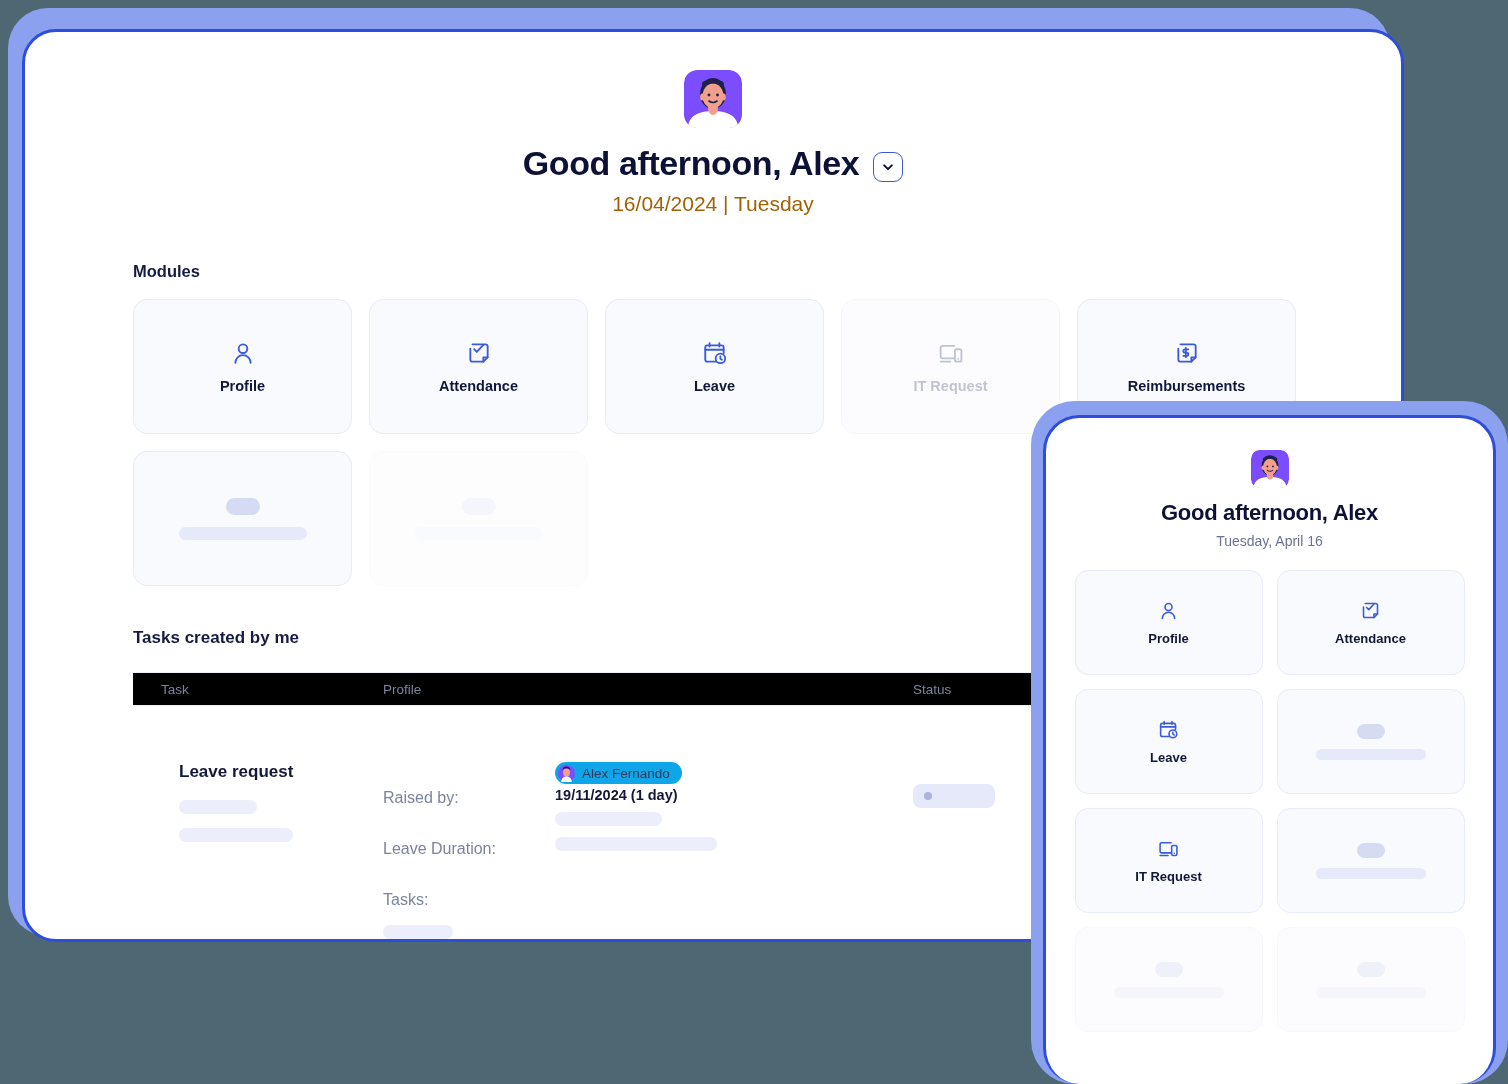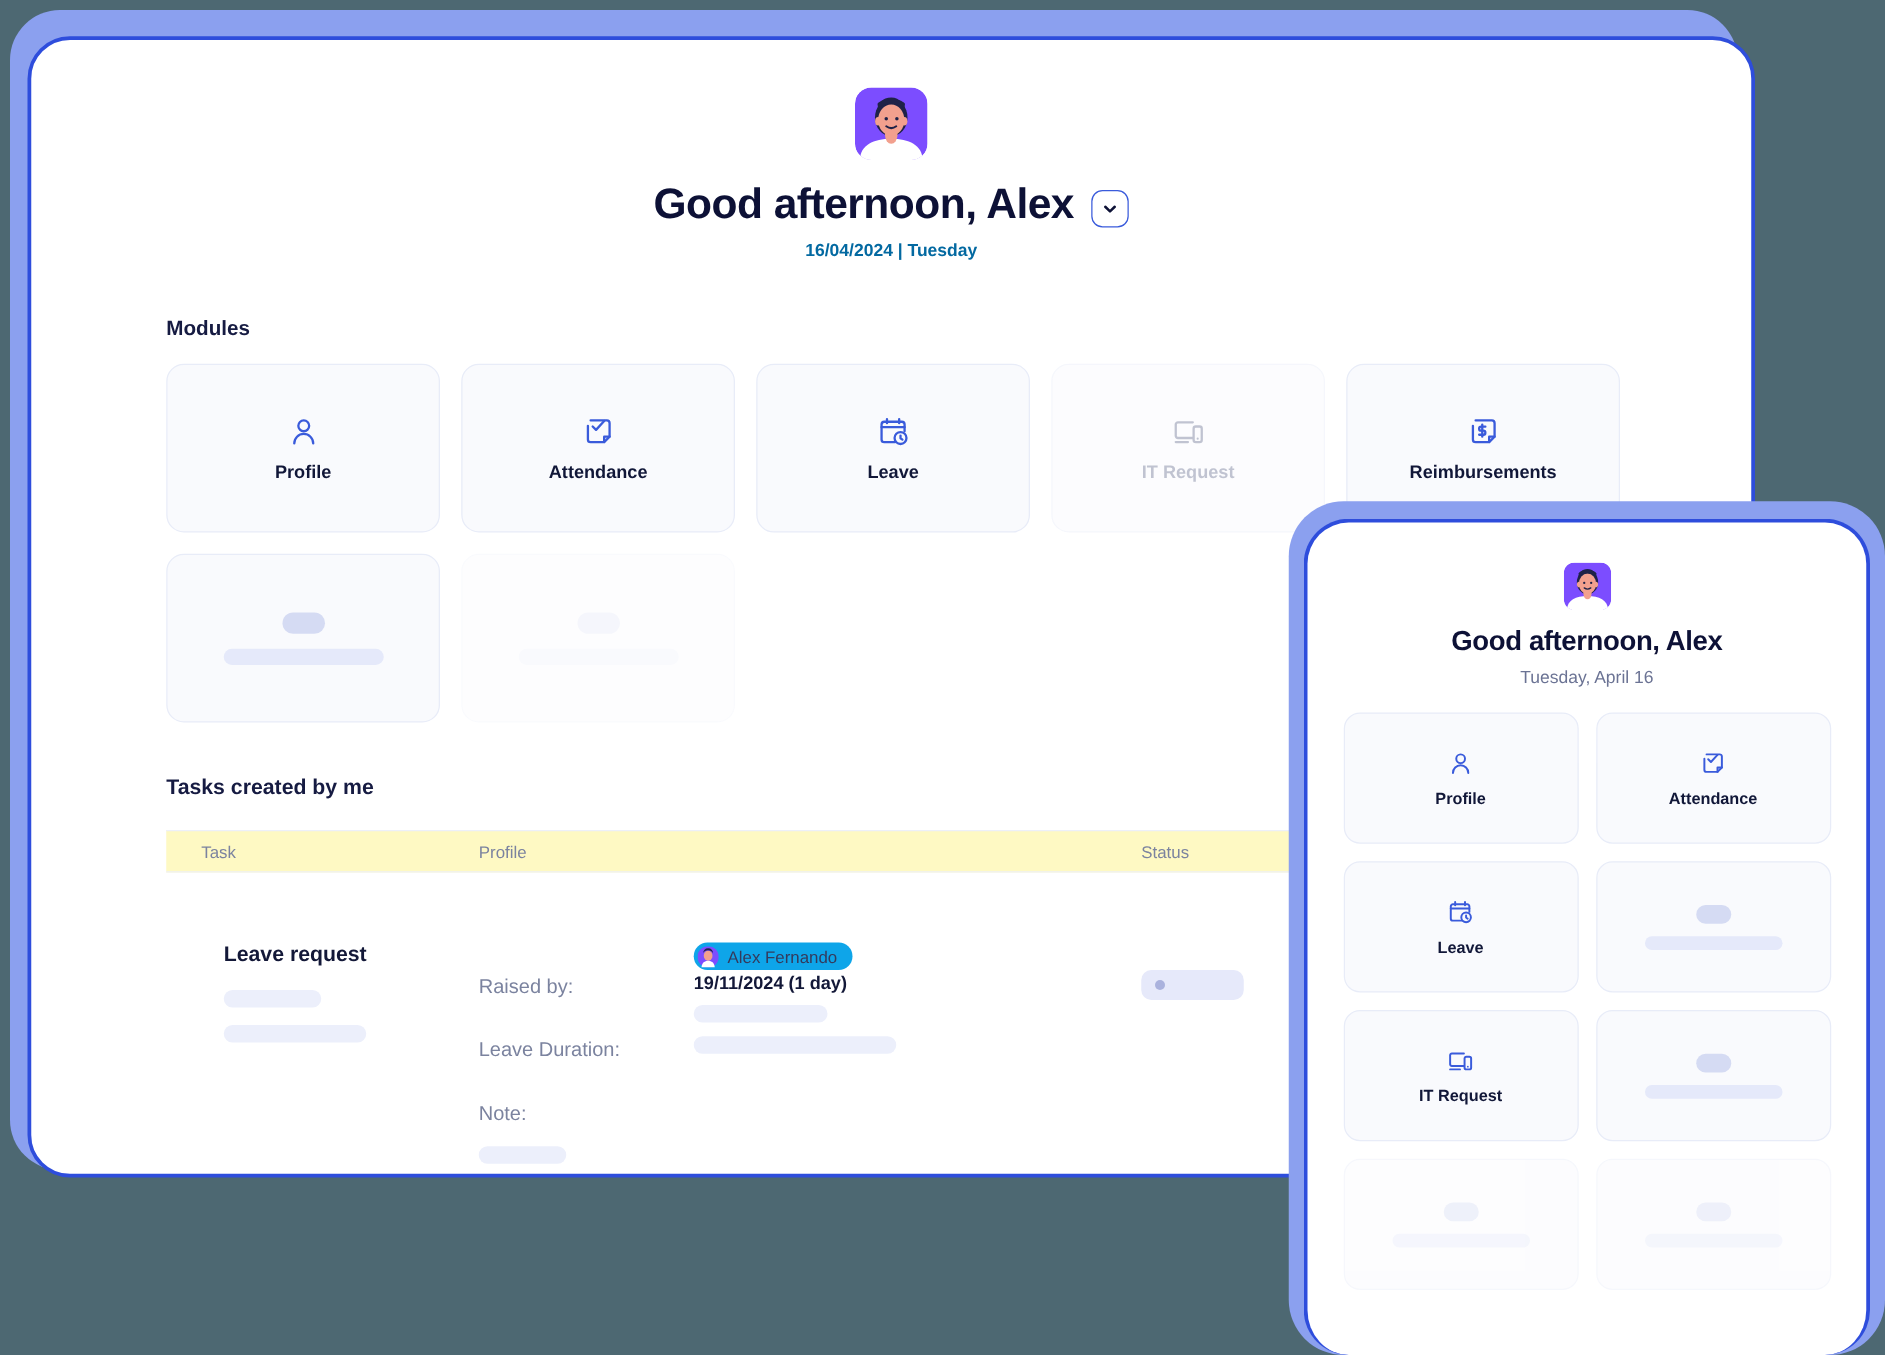--- a/index.html
+++ b/index.html
@@ -78,23 +78,23 @@
     border: 1.6px solid #3a5bdb;
     display: flex;
     align-items: center;
     justify-content: center;
     background: #fff;
     margin-top: 6px;
   }
 
   .greet-date {
     margin-top: 9px;
-    font-size: 14px;
-    color: #0369a1;
-    font-weight: 700;
+    font-size: 21px;
+    color: #a16207;
+    font-weight: 400;
   }
 
   .section-label {
     font-size: 16.5px;
     color: #161b42;
     font-weight: 600;
     margin: 46px 0 12px 108px;
   }
 
   .modules-grid {
@@ -146,21 +146,21 @@
     margin: 42px 0 0 108px;
   }
 
   .task-table {
     margin: 16px 0 0 108px;
     width: 1180px;
   }
 
   .task-thead {
     display: flex;
-    background: #fef9c3;
+    background: #000000;
     border-top: 1px solid #edf0f8;
     border-bottom: 1px solid #edf0f8;
     height: 34px;
     align-items: center;
     margin-top: 24px;
   }
   .th {
     font-size: 13.5px;
     color: #7b839f;
     font-weight: 400;
@@ -445,21 +445,21 @@
           <div class="task-title">Leave request</div>
           <div class="task-sk1"></div>
           <div class="task-sk2"></div>
         </div>
 
         <div class="tc2">
           <div class="detail-grid">
             <div class="detail-keys">
               <div class="dkey">Raised by:</div>
               <div class="dkey">Leave Duration:</div>
-              <div class="dkey">Note:</div>
+              <div class="dkey">Tasks:</div>
               <div class="note-sk-left"></div>
             </div>
             <div class="detail-vals">
               <div class="dval-row">
                 <div class="person-chip">
                   <span>
                     <svg width="17" height="17" viewBox="0 0 17 17">
                       <circle cx="8.5" cy="8.5" r="8.5" fill="#7c4dff"></circle>
                       <ellipse cx="8.5" cy="7.6" rx="3.5" ry="4" fill="#f2a08e"></ellipse>
                       <path d="M4.6 5.6 C5.4 2.2 11.6 2.4 12.4 5.8 C12.4 3.2 11 1.6 8.5 1.6 C6 1.6 4.6 3.2 4.6 5.6 Z" fill="#1f2248"></path>

